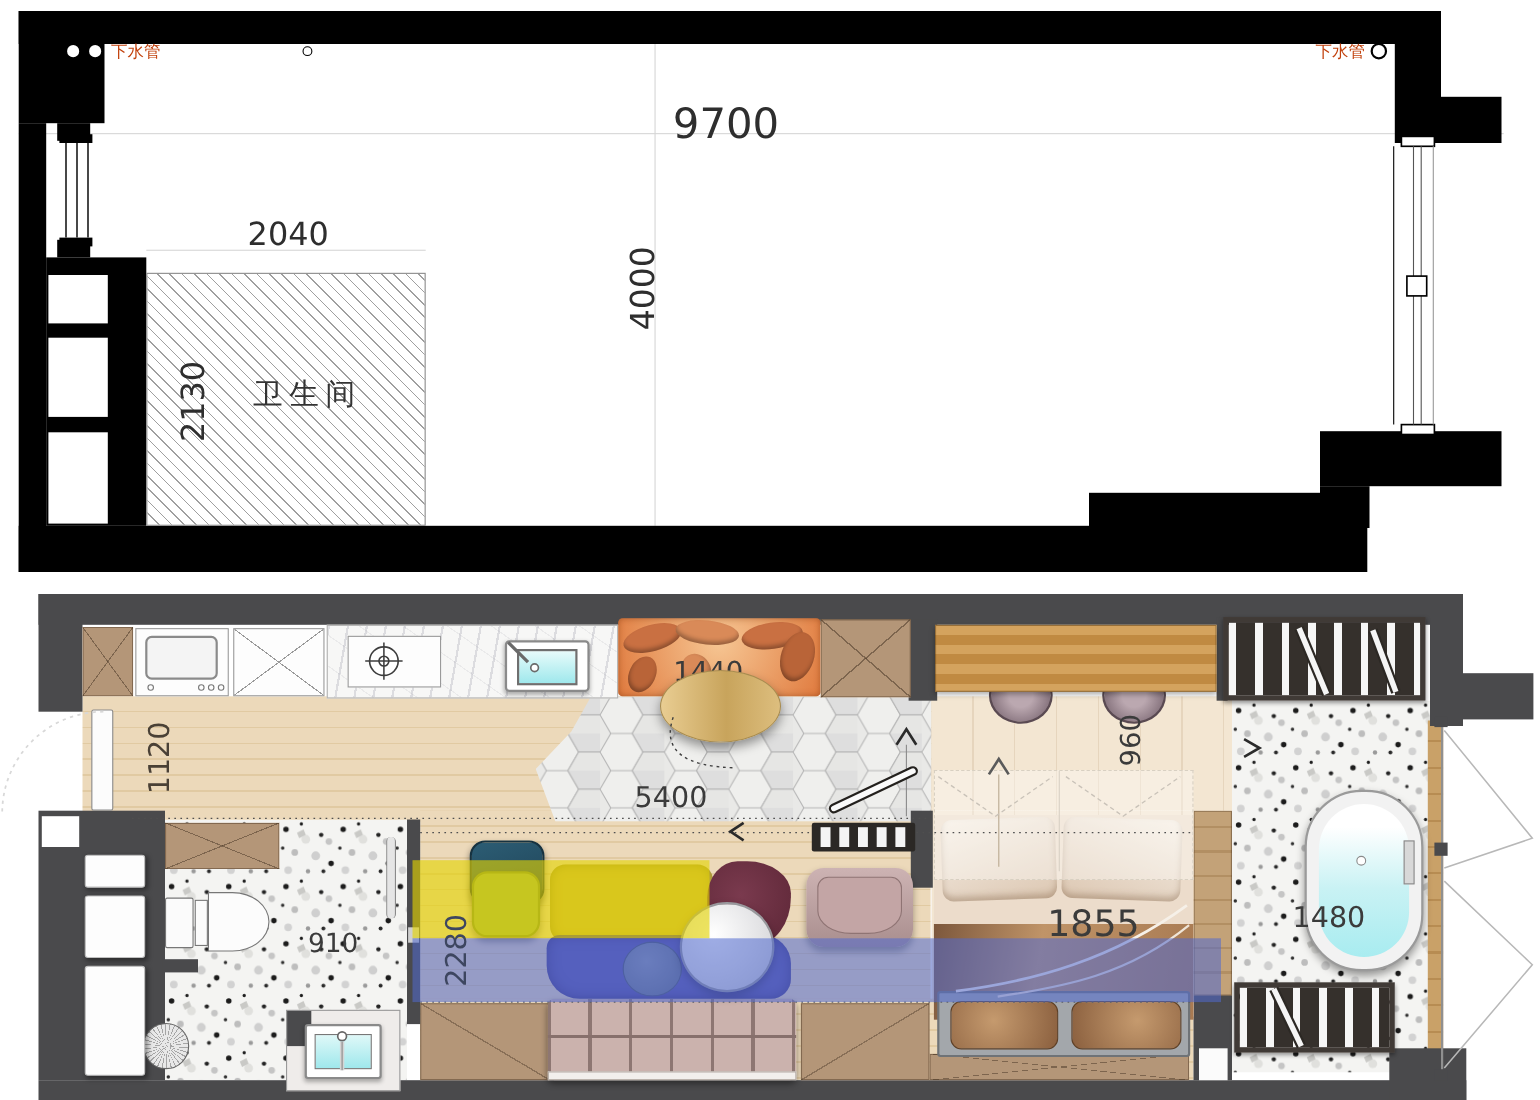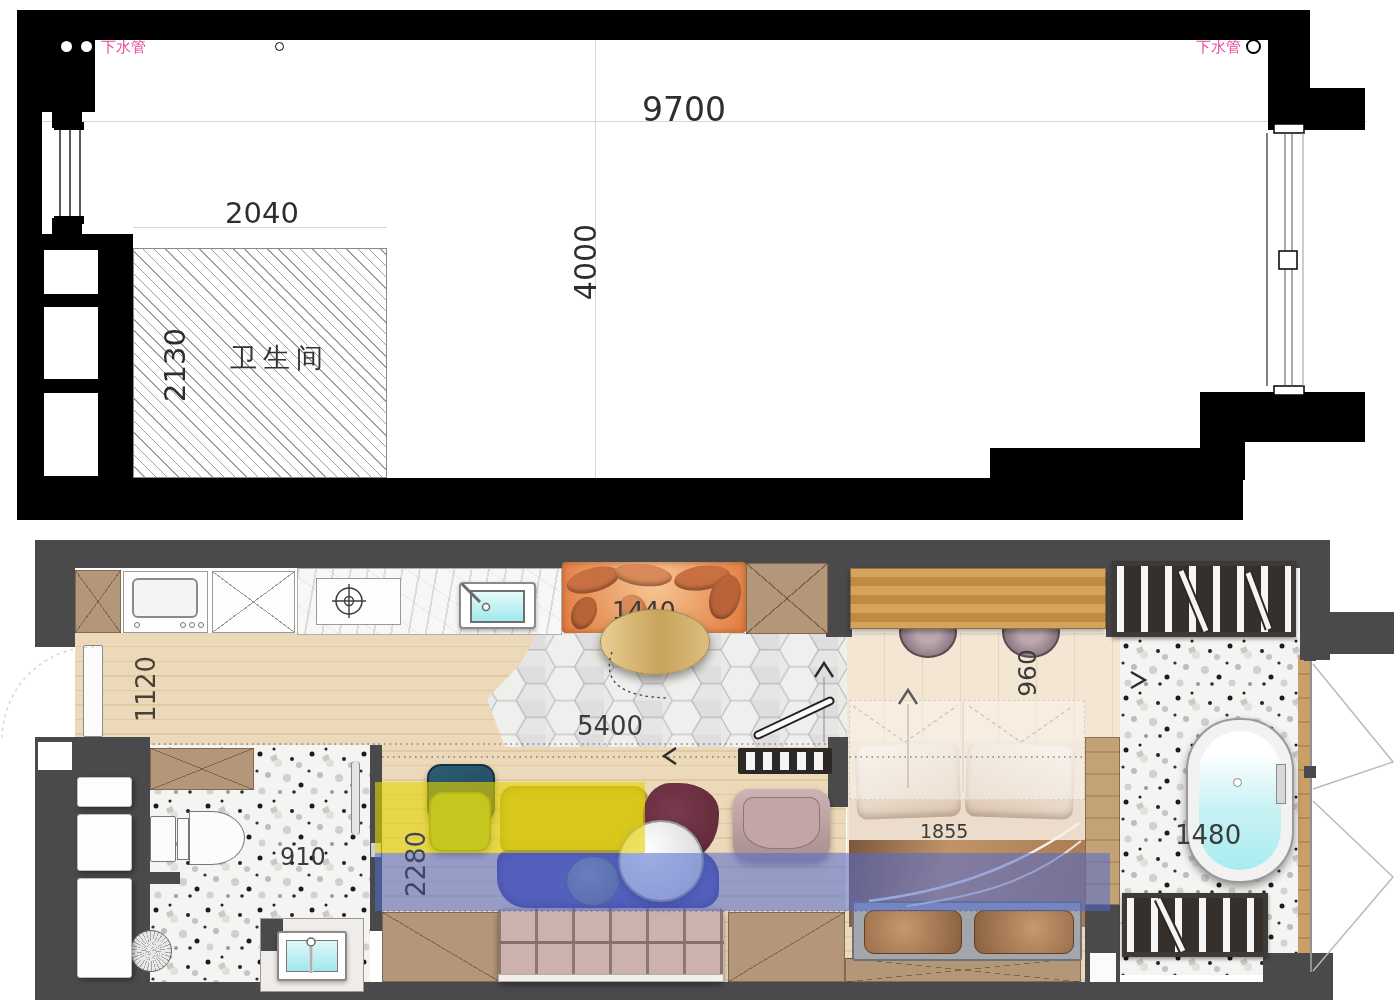--- a/index.html
+++ b/index.html
@@ -2,21 +2,21 @@
 <html><head>
 <meta charset="utf-8">
 <style>
   html,body{margin:0;padding:0;background:#fff}
   #stage{position:relative;width:1400px;height:1000px;background:#fff;overflow:hidden;font-family:"DejaVu Sans","Liberation Sans",sans-serif}
   .abs{position:absolute;box-sizing:border-box}
   .bk{background:#000}
   .gw{background:#4a4a4c}
   .num{font-family:"DejaVu Sans","Liberation Sans",sans-serif;color:#2e2e2e;white-space:nowrap}
   .numB{font-family:"DejaVu Sans","Liberation Sans",sans-serif;color:#3b3b3b;white-space:nowrap}
-  .cjk{font-family:"Liberation Serif","DejaVu Serif",serif;color:#ec4899;white-space:nowrap}
+  .cjk{font-family:"Liberation Serif","DejaVu Serif",serif;color:#c2410c;white-space:nowrap}
   .rot{transform:rotate(-90deg);transform-origin:center;text-align:center}
   .ctr{text-align:center}
   .hatch{background:repeating-linear-gradient(45deg,rgba(255,255,255,0) 0 7px,rgba(95,95,95,.6) 7px 8px);border:1px solid #8a8a8a}
   .dimline{background:#d6d6d6}
   .circ{border:2px solid #000;border-radius:50%;background:#fff}
   .woodH{background:repeating-linear-gradient(180deg,#ecd9ba 0 13px,#e1caa2 13px 14.5px)}
   .woodV{background:repeating-linear-gradient(90deg,#f3e6d2 0 37px,#e6d5bd 37px 38px)}
   .woodCab{background:#b49678;box-shadow:inset 0 0 0 1px rgba(70,50,30,.45)}
   .crossX{background-image:linear-gradient(to top right,transparent 49.4%,rgba(70,52,36,.5) 49.4% 50.6%,transparent 50.6%),linear-gradient(to top left,transparent 49.4%,rgba(70,52,36,.5) 49.4% 50.6%,transparent 50.6%)}
   .whiteBox{background:#fdfdfd;border:1px solid #9a9a9a}
@@ -69,21 +69,21 @@
       <rect x="1279" y="251" width="18" height="18" fill="#fff" stroke="#000" stroke-width="1.5"></rect>
     </svg>
 
     <div class="abs circ" style="left:59px;top:39px;width:15px;height:15px"></div>
     <div class="abs circ" style="left:79px;top:39px;width:15px;height:15px"></div>
     <div class="abs cjk" style="left:101px;top:38px;font-size:15px">下水管</div>
     <div class="abs circ" style="left:275px;top:42px;width:9px;height:9px;border-width:1.5px"></div>
     <div class="abs cjk" style="left:1196px;top:38px;font-size:15px">下水管</div>
     <div class="abs circ" style="left:1246px;top:39px;width:15px;height:15px"></div>
 
-    <div class="abs num ctr" style="left:604px;top:90px;width:160px;font-size:33px">9700</div>
+    <div class="abs num ctr" style="left:580px;top:90px;width:160px;font-size:38px">9700</div>
     <div class="abs num rot" style="left:523px;top:247px;width:120px;height:30px;font-size:30px">4000</div>
     <div class="abs num ctr" style="left:182px;top:196px;width:160px;font-size:29px">2040</div>
     <div class="abs num rot" style="left:113px;top:350px;width:120px;height:30px;font-size:29px">2130</div>
     <div class="abs cjk" style="left:230px;top:340px;font-size:27px;letter-spacing:6px;color:#333">卫生间</div>
   </div>
 
   <div>
 
     <div class="abs woodH" style="left:75px;top:633px;width:772px;height:114px;z-index:1"></div>
     <div class="abs woodV" style="left:847px;top:633px;width:273px;height:104px;z-index:1"></div>
@@ -200,21 +200,21 @@
 
     <div class="abs numB" style="left:612px;top:596px;font-size:25px;z-index:5">1440</div>
     <div class="abs" style="left:600px;top:609px;width:110px;height:66px;border-radius:50%;background:linear-gradient(90deg,#e9cd92,#c8a45c 55%,#ddbe7e);border:1px solid #a88c50;box-shadow:0 5px 10px rgba(0,0,0,.4);z-index:6"></div>
 
     <div class="abs" style="left:849px;top:741px;width:236px;height:186px;background:#ecdccb;border-radius:4px;z-index:3">
       <div class="abs" style="left:0;top:99px;width:236px;height:87px;background:linear-gradient(100deg,#7c573c,#c09468 40%,#a87a52)"></div>
     </div>
     <div class="abs" style="left:856px;top:744px;width:104px;height:74px;background:linear-gradient(160deg,#f6efe6,#dcc7b2);border-radius:10px;transform:rotate(-2deg);box-shadow:inset 0 -4px 6px rgba(120,90,60,.35);z-index:4"></div>
     <div class="abs" style="left:966px;top:744px;width:108px;height:74px;background:linear-gradient(200deg,#f6efe6,#dcc7b2);border-radius:10px;transform:rotate(2deg);box-shadow:inset 0 -4px 6px rgba(120,90,60,.35);z-index:4"></div>
     <div class="abs" style="left:849px;top:700px;width:236px;height:100px;background:rgba(252,250,246,.42);border:1px dashed #d8d0c2;z-index:5"></div>
-    <div class="abs numB" style="left:920px;top:820px;font-size:19px;z-index:8">1855</div>
+    <div class="abs numB" style="left:952px;top:820px;font-size:33px;z-index:8">1855</div>
     <div class="abs" style="left:852px;top:901px;width:230px;height:60px;background:#a3a7ab;border:2px solid #6f7377;border-radius:3px;z-index:4">
       <div class="abs" style="left:10px;top:7px;width:98px;height:44px;background:radial-gradient(circle at 40% 40%,#c59a6e,#8a5f3e);border:1px solid #5f4026;border-radius:10px"></div>
       <div class="abs" style="left:120px;top:7px;width:100px;height:44px;background:radial-gradient(circle at 60% 40%,#c59a6e,#8a5f3e);border:1px solid #5f4026;border-radius:10px"></div>
     </div>
     <div class="abs woodCab crossX" style="left:845px;top:958px;width:236px;height:24px;z-index:3"></div>
     <div class="abs crossX" style="left:1085px;top:737px;width:35px;height:168px;background:repeating-linear-gradient(0deg,#c3a278 0 20px,#b28f63 20px 22px);z-index:3;box-shadow:inset 0 0 0 1px rgba(70,50,30,.45)"></div>
 
     <div class="abs" style="left:1186px;top:718px;width:108px;height:165px;border-radius:52px;background:#f2f2f2;border:2px solid #9a9a9a;box-shadow:0 4px 8px rgba(0,0,0,.4);z-index:4">
       <div class="abs" style="left:11px;top:11px;width:82px;height:139px;border-radius:42px;background:linear-gradient(180deg,#ffffff 15%,#c9f2f4 55%,#a8ecf0)"></div>
       <div class="abs" style="left:45px;top:58px;width:9px;height:9px;border:1.5px solid #8a8a8a;border-radius:50%;background:#fff"></div>

